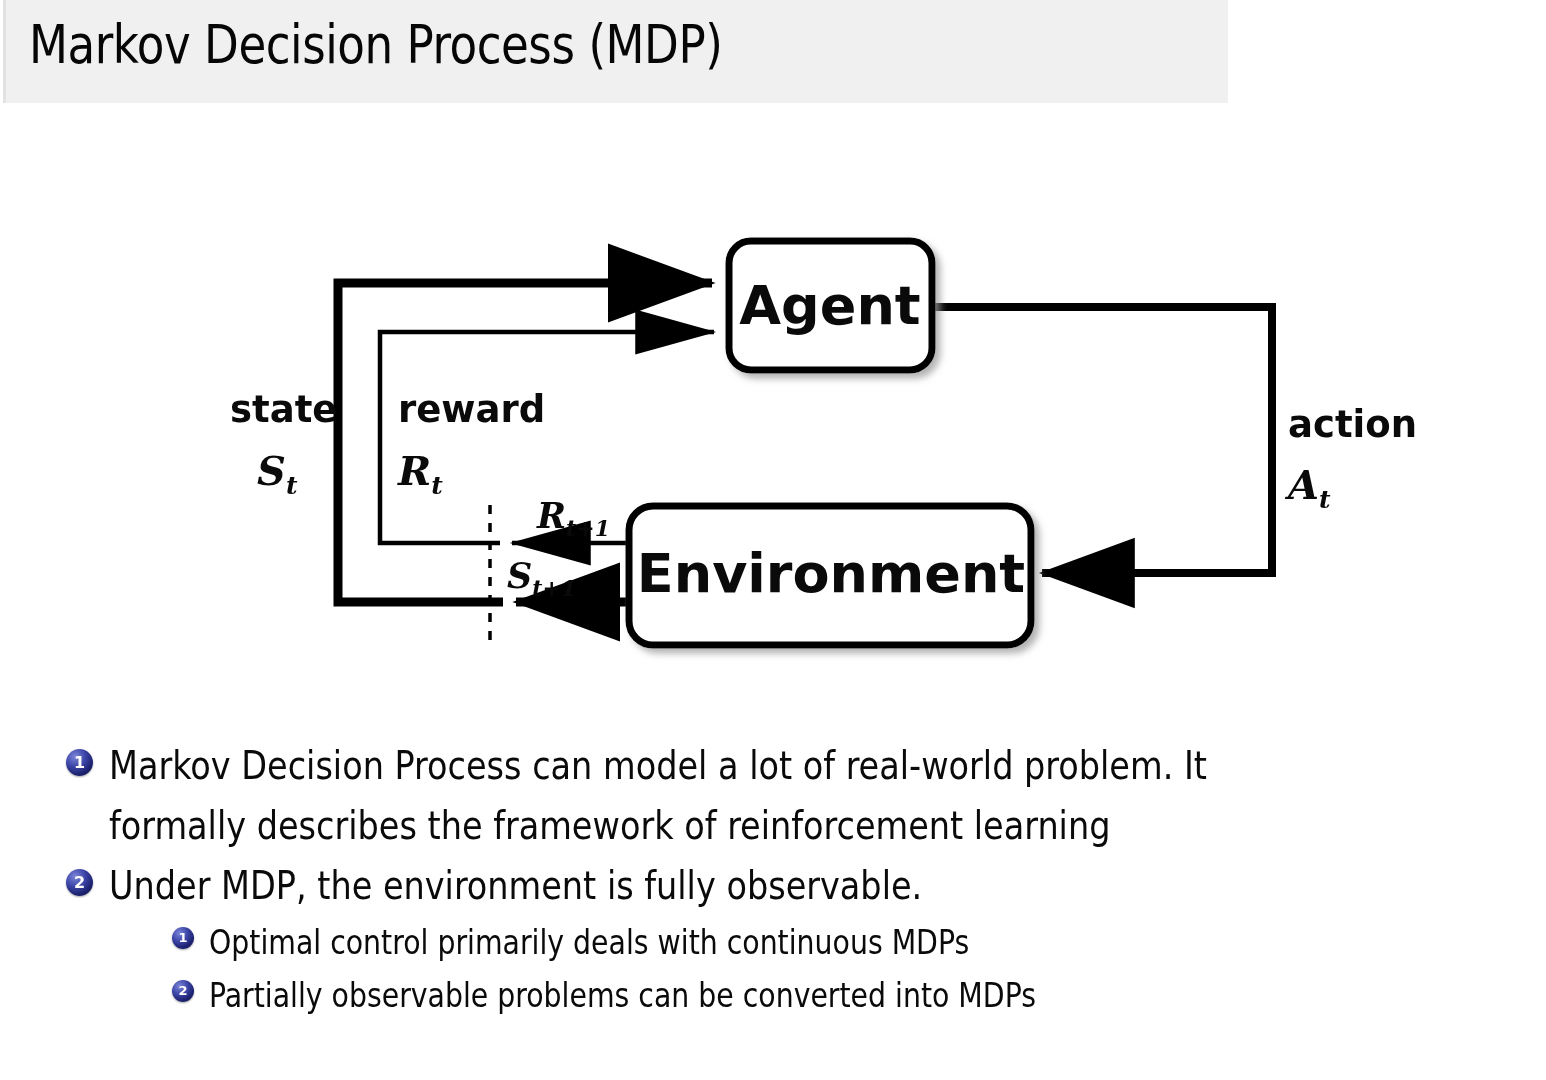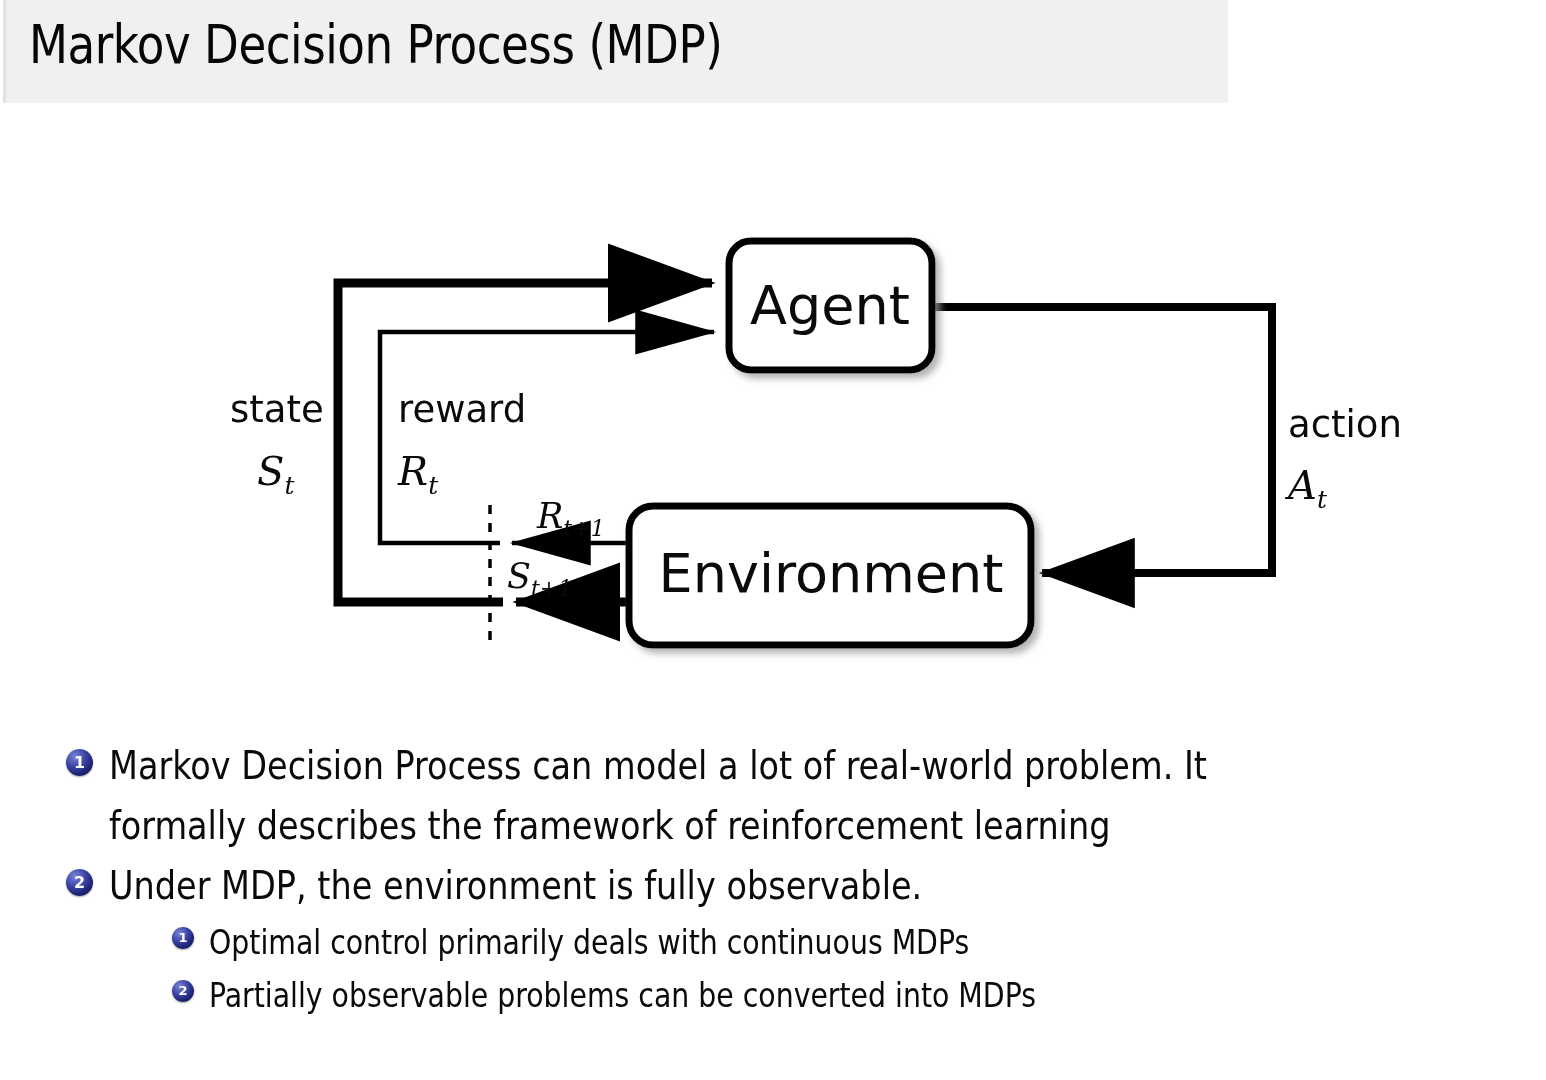--- a/index.html
+++ b/index.html
@@ -46,20 +46,21 @@
     transform-origin: left top;
   }
 
   
   .figure {
     position: absolute;
     left: 0;
     top: 110px;
     width: 1283px;
     height: 600px;
+    font-weight: bold;
   }
   .figure svg { display: block; }
 
   
   .bullets {
     position: absolute;
     left: 0;
     top: 736px;
     width: 1546px;
   }

